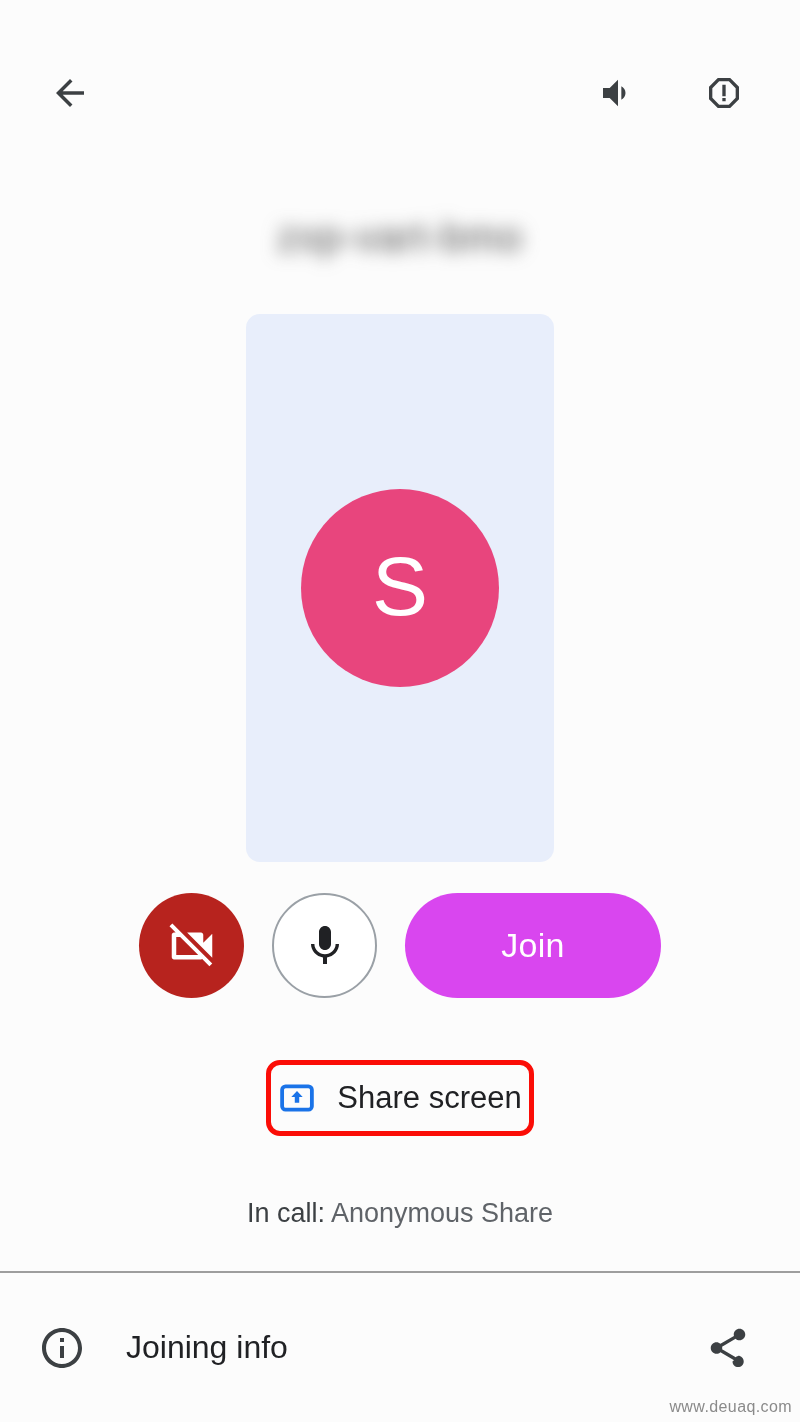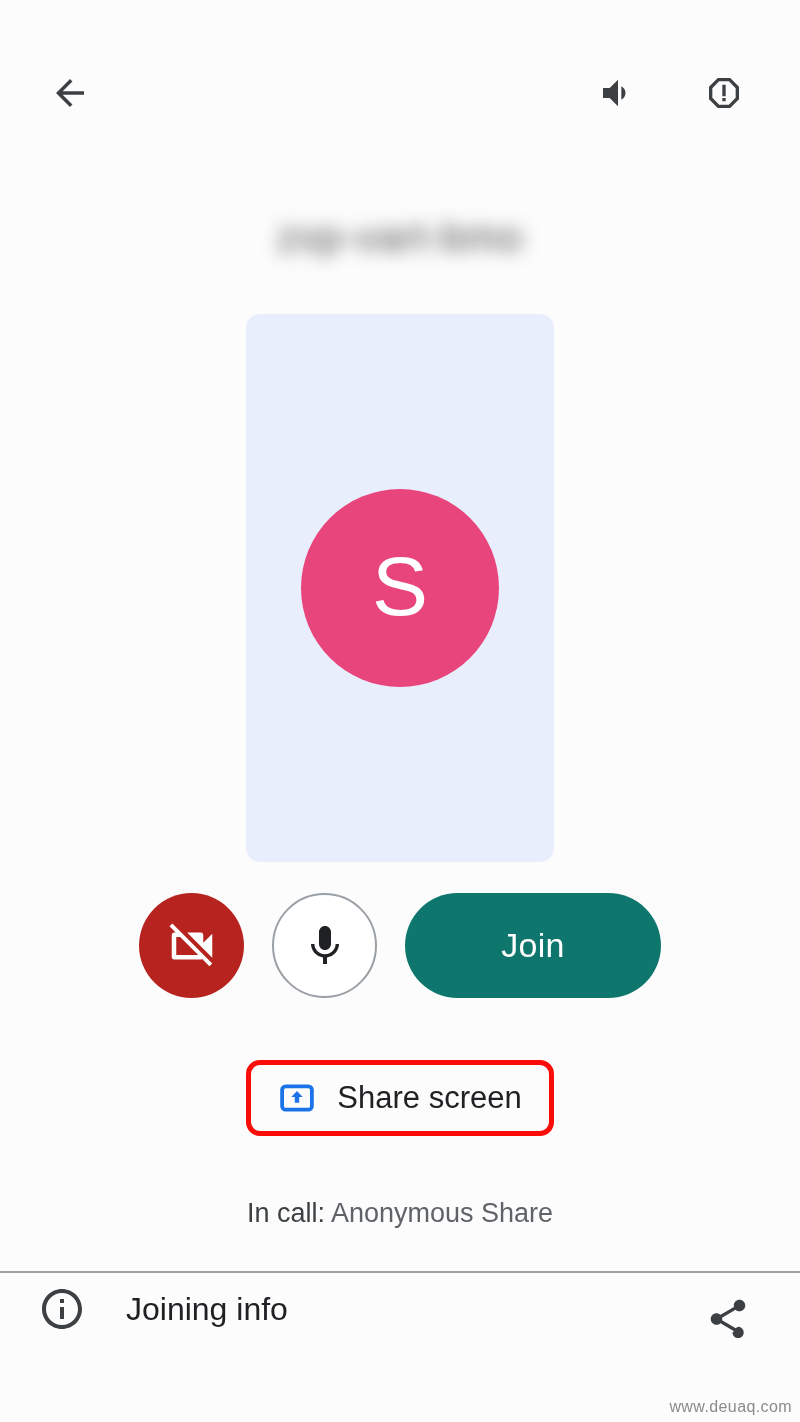--- a/index.html
+++ b/index.html
@@ -121,21 +121,21 @@
     background: #b7231e;
   }
   .mic-on {
     background: #ffffff;
     border: 2px solid #9aa0a6;
   }
   .join-btn {
     width: 256px;
     height: 105px;
     border-radius: 54px;
-    background: #0f766e;
+    background: #d946ef;
     color: #ffffff;
     font-size: 34px;
     font-weight: 400;
     display: flex;
     align-items: center;
     justify-content: center;
     cursor: pointer;
     border: none;
     font-family: "Liberation Sans", sans-serif;
     letter-spacing: 0.3px;
@@ -145,21 +145,21 @@
   .share-wrap {
     position: absolute;
     top: 1060px;
     left: 0;
     right: 0;
     display: flex;
     justify-content: center;
   }
   .share-annotation {
     position: relative;
-    width: 308px;
+    width: 268px;
     height: 76px;
     border: 5px solid #fb0d07;
     border-radius: 14px;
     box-sizing: border-box;
     display: flex;
     align-items: center;
     justify-content: center;
   }
   .share-btn {
     display: flex;
@@ -200,21 +200,21 @@
     height: 2px;
     background: #9e9e9e;
   }
   .bottombar {
     position: absolute;
     top: 1273px;
     left: 0;
     right: 0;
     bottom: 0;
     display: flex;
-    align-items: flex-start;
+    align-items: center;
     padding: 12px 38px;
     box-sizing: border-box;
     border-radius: 9px;
   }
   .joining-info {
     display: flex;
     align-items: center;
     gap: 40px;
     cursor: pointer;
   }

